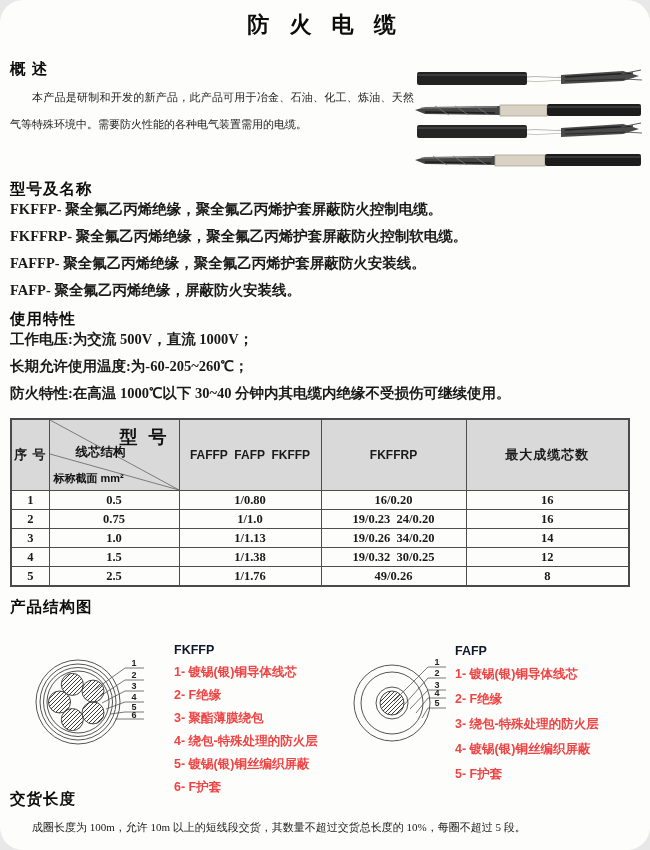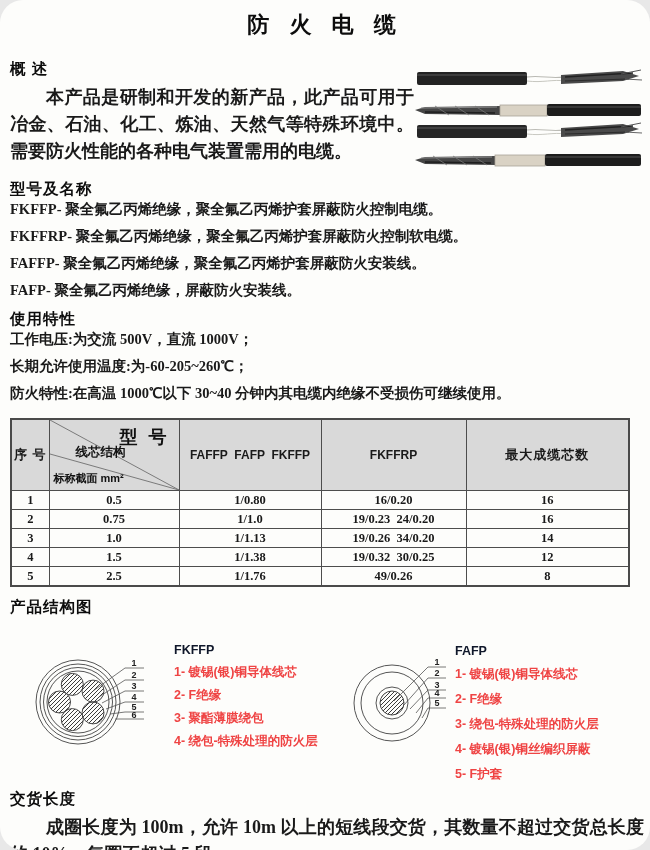--- a/index.html
+++ b/index.html
@@ -13,21 +13,21 @@
   .doc-title {
     top:10px; left:0; width:650px; text-align:center;
     font-family:"Liberation Sans", sans-serif; font-weight:bold;
     font-size:22px; letter-spacing:7px; color:#0d0d0d;
   }
   .sec-heading {
     font-family:"Liberation Sans", sans-serif; font-weight:bold;
     font-size:15.5px; color:#0d0d0d; letter-spacing:1px;
   }
   .body-par {
-    font-weight:bold; font-size:18px; line-height:27px;
+    font-weight:normal; font-size:11px; line-height:27px;
     text-indent:2em; text-align:justify;
   }
   .model-line, .feature-line {
     font-weight:bold; font-size:14.5px; height:27px; line-height:27px;
     white-space:nowrap;
   }
   
   table.spec {
     border-collapse:collapse; table-layout:fixed; width:618px;
     border:2px solid #4a4a4a;
@@ -247,20 +247,22 @@
       <text x="116" y="63.5">6</text>
     </g>
   </svg>
 
   <div class="abs diag-label" style="left:174px; top:643px;">FKFFP</div>
   <div class="abs legend-fkffp" style="left:174px; top:661px;">
     <div class="legend-line">1- 镀锡(银)铜导体线芯</div>
     <div class="legend-line">2- F绝缘</div>
     <div class="legend-line">3- 聚酯薄膜绕包</div>
     <div class="legend-line">4- 绕包-特殊处理的防火层</div>
+    <div class="legend-line">5- 镀锡(银)铜丝编织屏蔽</div>
+    <div class="legend-line">6- F护套</div>
   </div>
 
   <svg class="abs" style="left:350px; top:656px;" width="140" height="92" viewBox="0 0 140 92">
     <defs>
       <pattern id="hatchB" patternUnits="userSpaceOnUse" width="4" height="4">
         <path d="M0,4 L4,0" stroke="#3c3c3c" stroke-width="1"></path>
       </pattern>
     </defs>
     <g fill="none" stroke="#555" stroke-width="1">
       <circle cx="42" cy="47" r="38"></circle>

